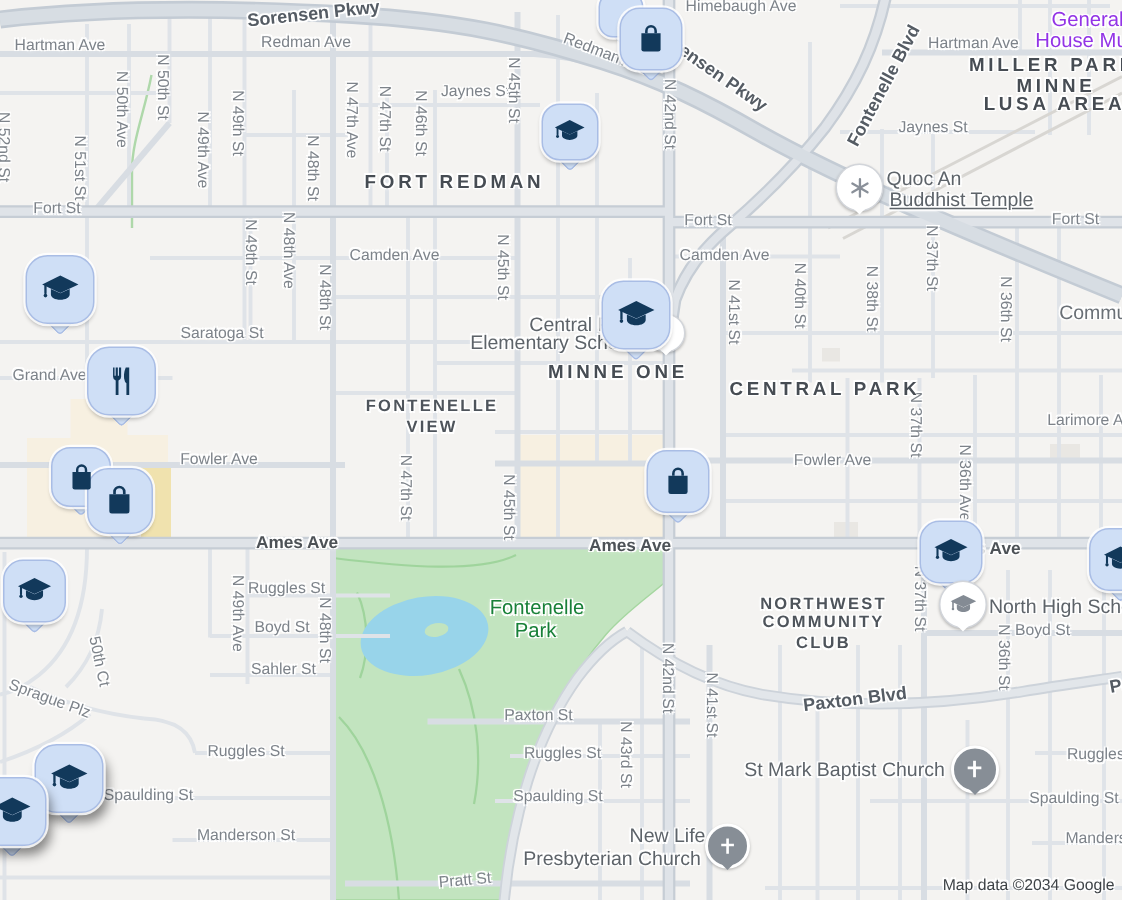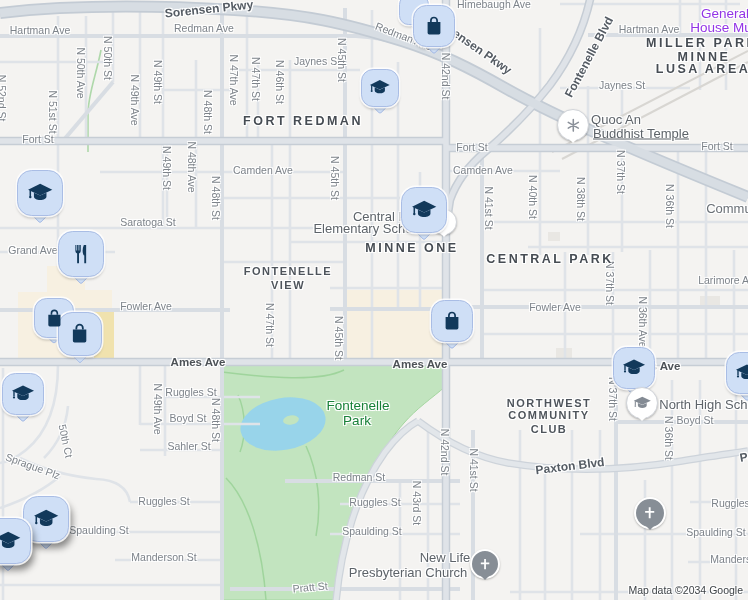--- a/index.html
+++ b/index.html
@@ -222,21 +222,21 @@
       <div class="lbl st" style="left: 555px; top: 307px;">Fowler Ave</div>
       <div class="lbl stb" style="left: 178px; top: 362px;">Ames Ave</div>
       <div class="lbl stb" style="left: 400px; top: 364px;">Ames Ave</div>
       <div class="lbl stb" style="left: 633px; top: 366px;">Ames Ave</div>
       <div class="lbl st" style="left: 191px; top: 392px;">Ruggles St</div>
       <div class="lbl st" style="left: 188px; top: 418px;">Boyd St</div>
       <div class="lbl st" style="left: 695px; top: 420px;">Boyd St</div>
       <div class="lbl st" style="left: 189px; top: 446px;">Sahler St</div>
       <div class="lbl mj" style="left: 570px; top: 466px; transform: translate(-50%, -50%) rotate(-7deg);">Paxton Blvd</div>
       <div class="lbl mj" style="left: 774px; top: 452px; transform: translate(-50%, -50%) rotate(-10deg);">Paxton Blvd</div>
-      <div class="lbl st" style="left: 359px; top: 477px;">Redman St</div>
+      <div class="lbl st" style="left: 359px; top: 477px;">Paxton St</div>
       <div class="lbl st" style="left: 33px; top: 466px; transform: translate(-50%, -50%) rotate(20deg);">Sprague Plz</div>
       <div class="lbl st" style="left: 66px; top: 441px; transform: translate(-50%, -50%) rotate(78deg);">50th Ct</div>
       <div class="lbl st" style="left: 164px; top: 501px;">Ruggles St</div>
       <div class="lbl st" style="left: 375px; top: 502px;">Ruggles St</div>
       <div class="lbl st" style="left: 737px; top: 503px;">Ruggles St</div>
       <div class="lbl st" style="left: 99px; top: 530px;">Spaulding St</div>
       <div class="lbl st" style="left: 372px; top: 531px;">Spaulding St</div>
       <div class="lbl st" style="left: 716px; top: 532px;">Spaulding St</div>
       <div class="lbl st" style="left: 164px; top: 557px;">Manderson St</div>
       <div class="lbl st" style="left: 743px; top: 559px;">Manderson St</div>
@@ -285,20 +285,21 @@
       <div class="lbl ar2" style="left: 288px; top: 271px;">FONTENELLE</div>
       <div class="lbl ar2" style="left: 288px; top: 285px;">VIEW</div>
       <div class="lbl ar2" style="left: 549px; top: 403px;">NORTHWEST</div>
       <div class="lbl ar2" style="left: 549px; top: 415px;">COMMUNITY</div>
       <div class="lbl ar2" style="left: 549px; top: 429px;">CLUB</div>
       <div class="lbl poi" style="left: 616px; top: 119px;">Quoc An</div>
       <div class="lbl poi" style="left: 641px; top: 133px; text-decoration: underline;">Buddhist Temple</div>
       <div class="lbl poi" style="left: 389px; top: 216px;">Central Park</div>
       <div class="lbl poi" style="left: 368px; top: 228px;">Elementary School</div>
       <div class="lbl poi" style="left: 712px; top: 404px;">North High School</div>
+      <div class="lbl poi" style="left: 563px; top: 513px;">St Mark Baptist Church</div>
       <div class="lbl poi" style="left: 445px; top: 557px;">New Life</div>
       <div class="lbl poi" style="left: 408px; top: 572px;">Presbyterian Church</div>
       <div class="lbl poiP" style="left: 725px; top: 13px;">General</div>
       <div class="lbl poiP" style="left: 721px; top: 27px;">House Mu</div>
       <div class="lbl pk" style="left: 358px; top: 405px;">Fontenelle</div>
       <div class="lbl pk" style="left: 357px; top: 420px;">Park</div>
     </div>
   <div id="markers">
       <div class="pin" style="left: 399px; top: -5px; width: 30px; height: 30px;"></div>
       <div class="pin" style="left: 413px; top: 5px; width: 42px; height: 42px;">

